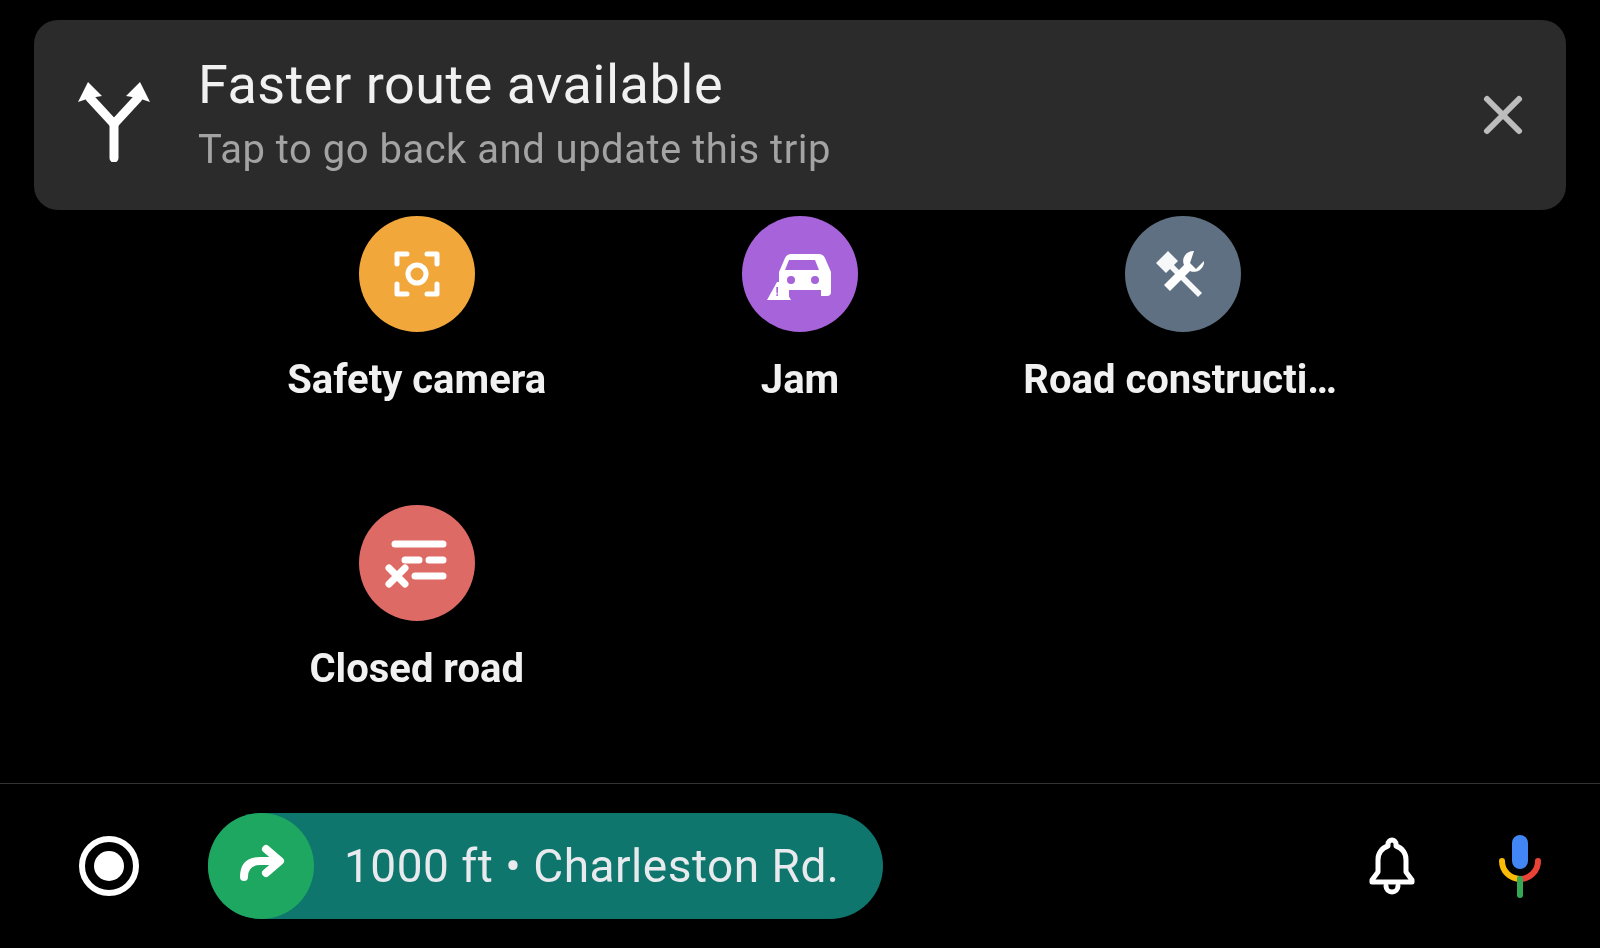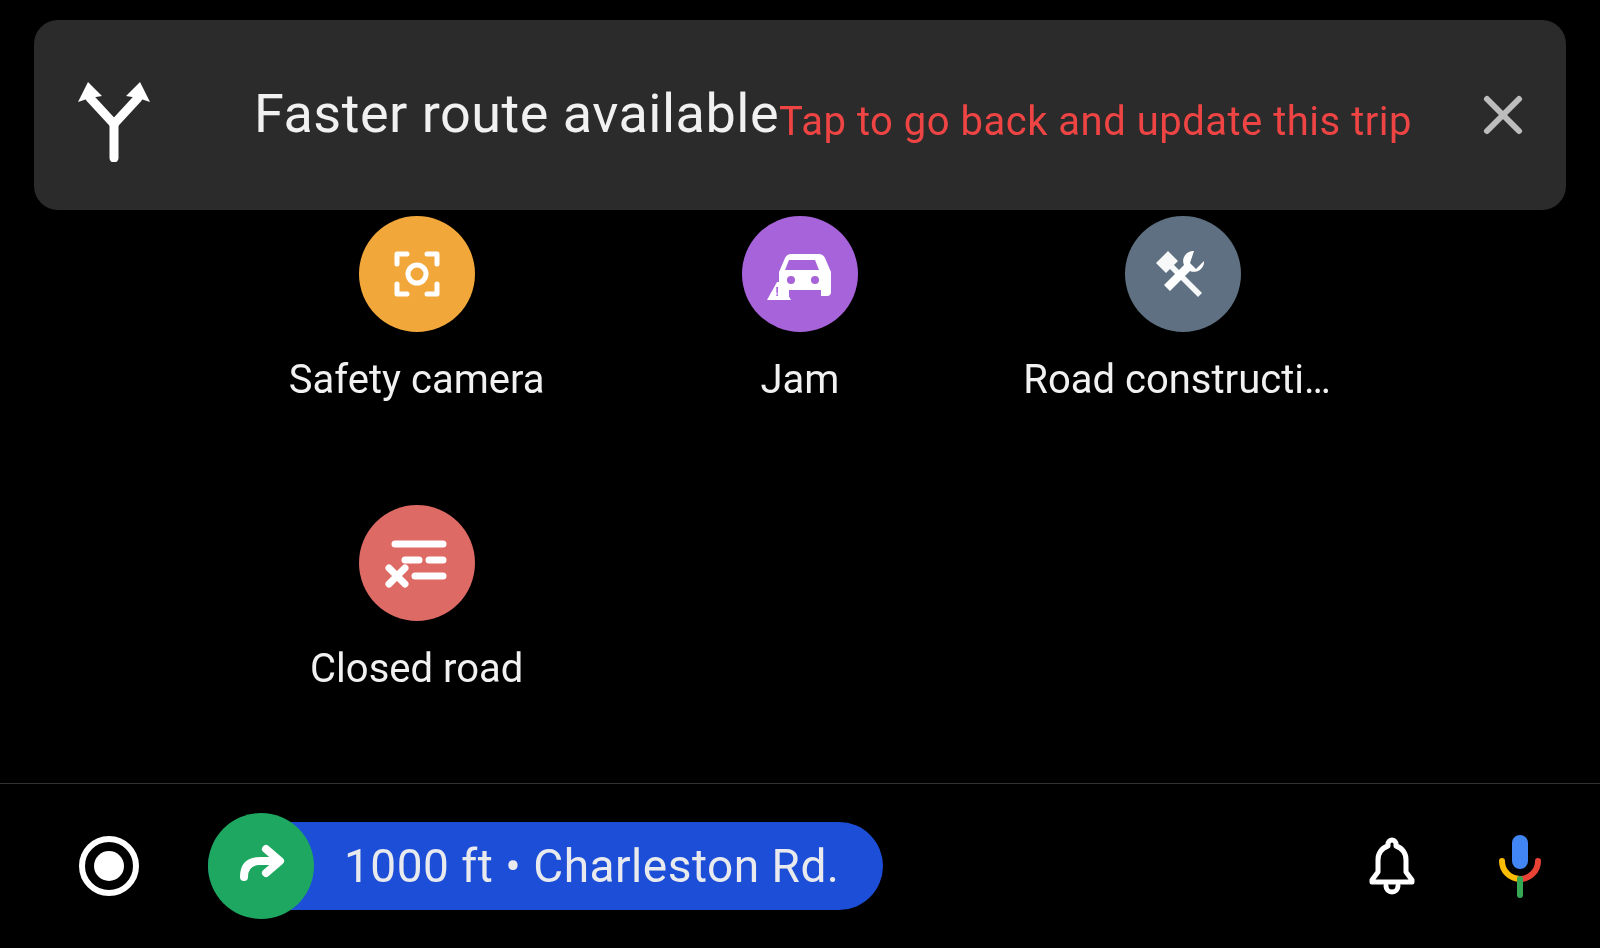--- a/index.html
+++ b/index.html
@@ -31,32 +31,33 @@
     width: 88px;
     display: flex;
     align-items: center;
     justify-content: center;
     flex-shrink: 0;
   }
   .notif-text {
     flex: 1 1 auto;
     margin-left: 40px;
     display: flex;
+    flex-direction: column;
     justify-content: center;
   }
   .notif-title {
     font-size: 54px;
     font-weight: 400;
     color: #f1f1f1;
     letter-spacing: 0.5px;
     line-height: 1.05;
   }
   .notif-sub {
     font-size: 40px;
-    color: #ef4444;
+    color: #a3a3a3;
     margin-top: 12px;
     letter-spacing: 0.5px;
   }
   .notif-close {
     width: 70px;
     height: 70px;
     display: flex;
     align-items: center;
     justify-content: center;
     color: #bdbdbd;
@@ -94,20 +95,21 @@
   }
   .grid-label {
     margin-top: 24px;
     font-size: 40px;
     color: #f1f1f1;
     text-align: center;
     max-width: 320px;
     white-space: nowrap;
     overflow: hidden;
     text-overflow: ellipsis;
+    font-weight: bold;
   }
   .c-gold   { background: #f2a73b; }
   .c-purple { background: #a763d9; }
   .c-red    { background: #dd6a65; }
   .c-slate  { background: #5e7081; }
 
   
   .divider {
     position: absolute;
     left: 0; right: 0;
@@ -129,23 +131,23 @@
     height: 78px;
     display: flex;
     align-items: center;
     justify-content: center;
     margin-right: 60px;
   }
   .nav-pill {
     flex: 0 0 auto;
     display: flex;
     align-items: center;
-    background: #1d4ed8;
+    background: #0f766e;
     border-radius: 999px;
-    height: 88px;
+    height: 106px;
     padding-right: 44px;
   }
   .nav-pill-circle {
     width: 106px;
     height: 106px;
     border-radius: 50%;
     background: #1ea760;
     display: flex;
     align-items: center;
     justify-content: center;

